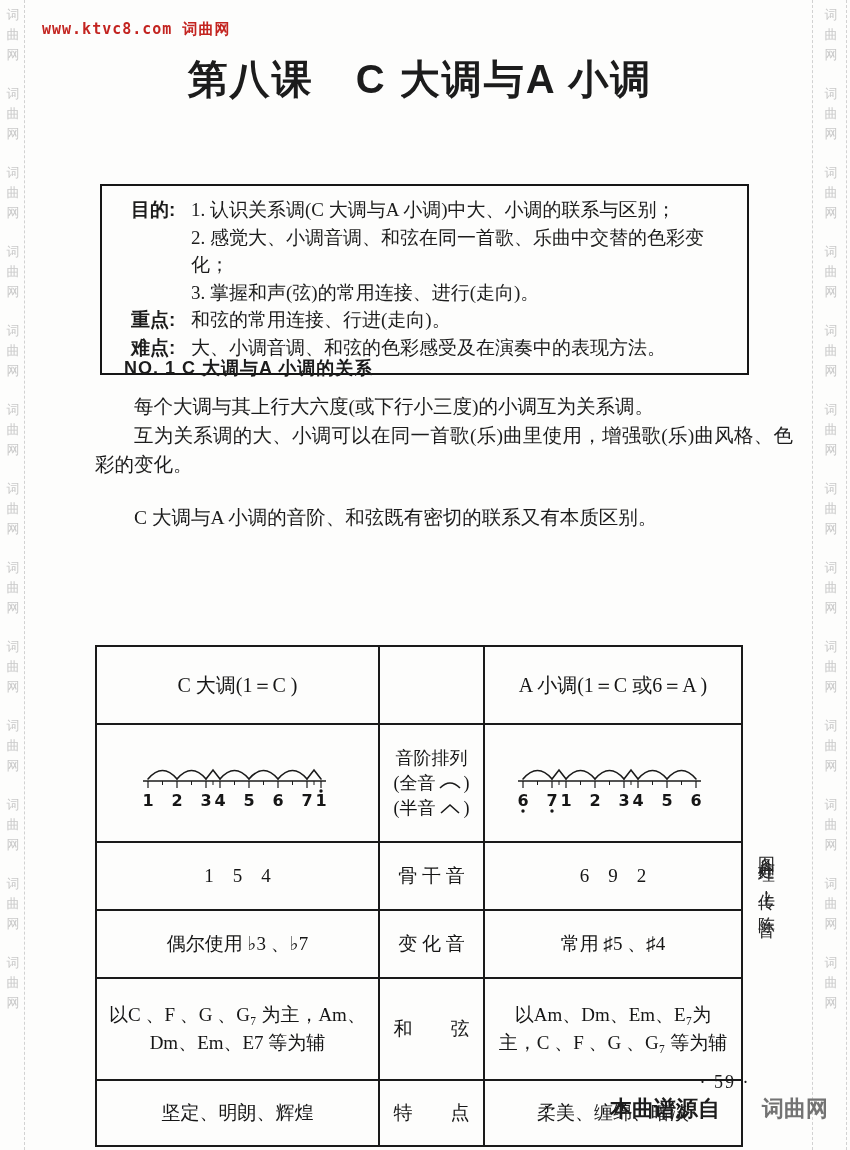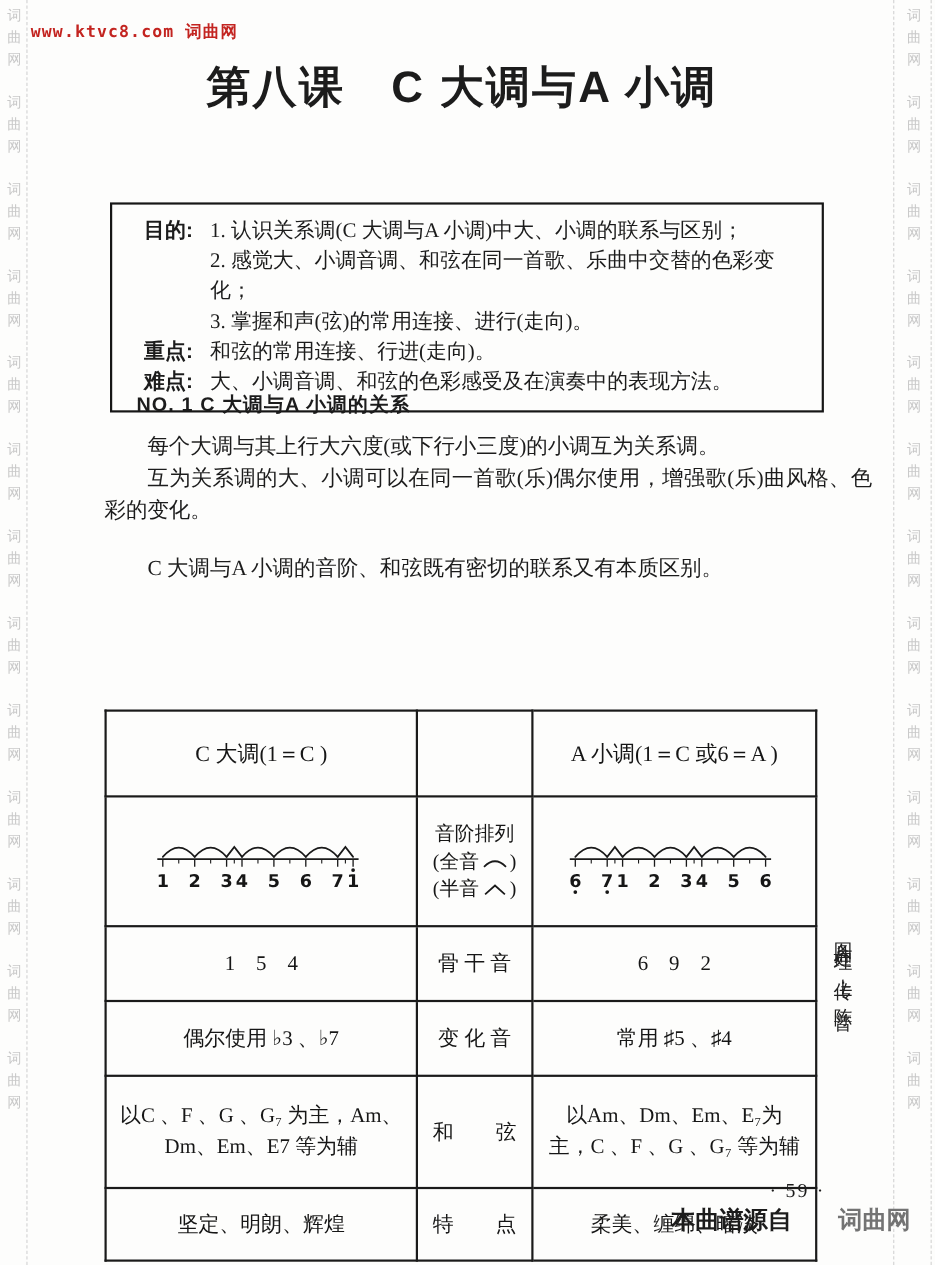--- a/index.html
+++ b/index.html
@@ -210,21 +210,21 @@
         <span>网</span>
       </div>
       <div class="wm-group">
         <span>词</span>
         <span>曲</span>
         <span>网</span>
       </div>
     </div>
   <div class="wm-dash dash-r2"></div>
 
-  <div class="url-watermark" style="color: rgb(195, 36, 32);">www.ktvc8.com 词曲网</div>
+  <div class="url-watermark" style="color: rgb(195, 36, 32); margin-left: 14px;">www.ktvc8.com 词曲网</div>
 
   <h1 class="title">第八课　C 大调与A 小调</h1>
 
   <div class="obj-box">
     <div class="box-row">
       <span class="box-label">目的:</span>
       <span class="box-text">1. 认识关系调(C 大调与A 小调)中大、小调的联系与区别；</span>
     </div>
     <div class="box-row">
       <span class="box-label"></span>
@@ -240,21 +240,21 @@
     </div>
     <div class="box-row">
       <span class="box-label">难点:</span>
       <span class="box-text">大、小调音调、和弦的色彩感受及在演奏中的表现方法。</span>
     </div>
   </div>
 
   <h2 class="section-heading">NO. 1 C 大调与A 小调的关系</h2>
   <div class="body-text">
     <p>每个大调与其上行大六度(或下行小三度)的小调互为关系调。</p>
-    <p>互为关系调的大、小调可以在同一首歌(乐)偶尔使用，增强歌(乐)曲风格、色彩的变化。</p>
+    <p>互为关系调的大、小调可以在同一首歌(乐)曲里使用，增强歌(乐)曲风格、色彩的变化。</p>
     <p class="gap">C 大调与A 小调的音阶、和弦既有密切的联系又有本质区别。</p>
   </div>
 
   <table class="cmp">
     <colgroup>
         <col style="width:283px">
         <col style="width:105px">
         <col style="width:258px">
       </colgroup>
     <tbody>

